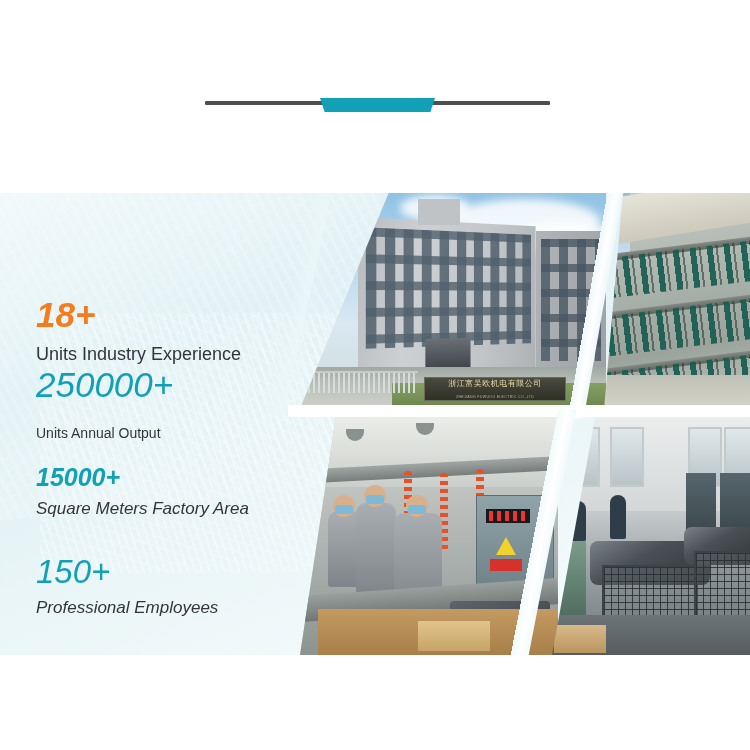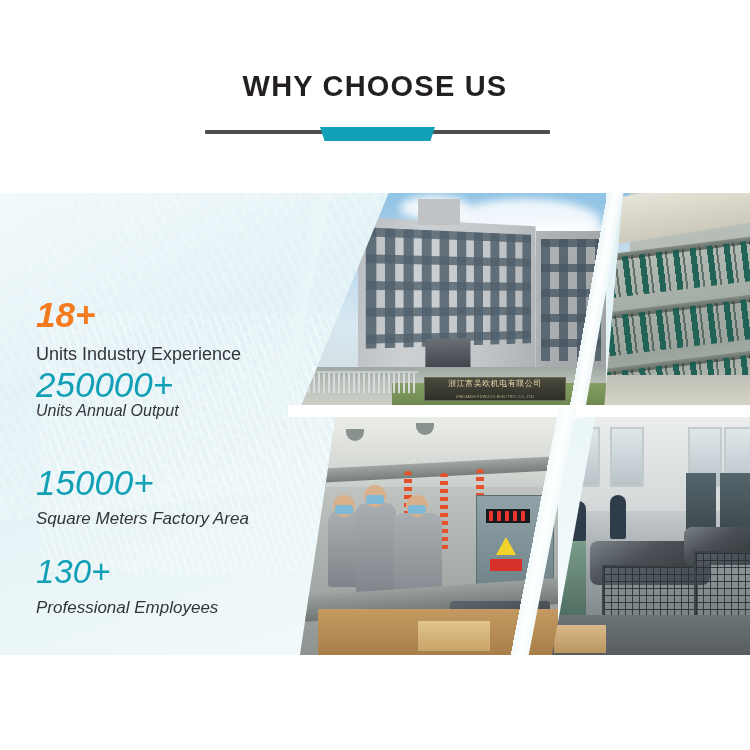--- a/index.html
+++ b/index.html
@@ -109,24 +109,24 @@
     color:#33353a;
     line-height:1;
     white-space:nowrap;
   }
   .s1 { top:104px; }
   .s1 .stat-num { font-size:35px; font-weight:bold; color:#f57b1f; }
   .s1 .stat-label { font-size:18px; margin-top:13px; font-style:normal; }
 
   .s2 { top:174px; }
   .s2 .stat-num { font-size:35px; font-weight:normal; color:#11a0b6; }
-  .s2 .stat-label { font-size:16px; margin-top:1px; font-style:italic; }
+  .s2 .stat-label { font-size:14px; margin-top:24px; }
 
   .s3 { top:272px; }
-  .s3 .stat-num { font-size:35px; font-weight:normal; color:#11a0b6; }
+  .s3 .stat-num { font-size:25px; font-weight:bold; color:#11a0b6; }
   .s3 .stat-label { font-size:17px; margin-top:10px; font-style:italic; }
 
   .s4 { top:362px; }
   .s4 .stat-num { font-size:33px; font-weight:normal; color:#11a0b6; }
   .s4 .stat-label { font-size:17px; margin-top:11px; font-style:italic; }
 
   
   .collage { position:absolute; left:0; top:0; width:750px; height:462px; }
 
   .photo {
@@ -439,21 +439,20 @@
   .sep-left-top {
     left:286px; top:-4px; width:22px; height:228px;
     transform:skewX(-12deg);
     background:linear-gradient(90deg,rgba(236,247,249,0),#eaf6f8);
   }
 </style>
 </head>
 <body>
 
 <div class="header">
-  <div class="header-title">WHY CHOOSE US</div>
   <div class="divider-wrap">
     <div class="divider-line"></div>
     <div class="divider-badge"></div>
   </div>
 </div>
 
 <div class="content">
 
   <div class="watermark"></div>
   <div class="watermark2"></div>
@@ -561,18 +560,18 @@
       <div class="stat-num">250000+</div>
       <div class="stat-label">Units Annual Output</div>
     </div>
 
     <div class="stat s3">
       <div class="stat-num">15000+</div>
       <div class="stat-label">Square Meters Factory Area</div>
     </div>
 
     <div class="stat s4">
-      <div class="stat-num">130+</div>
+      <div class="stat-num">150+</div>
       <div class="stat-label">Professional Employees</div>
     </div>
   </div>
 
 </div>
 
 </body></html>

